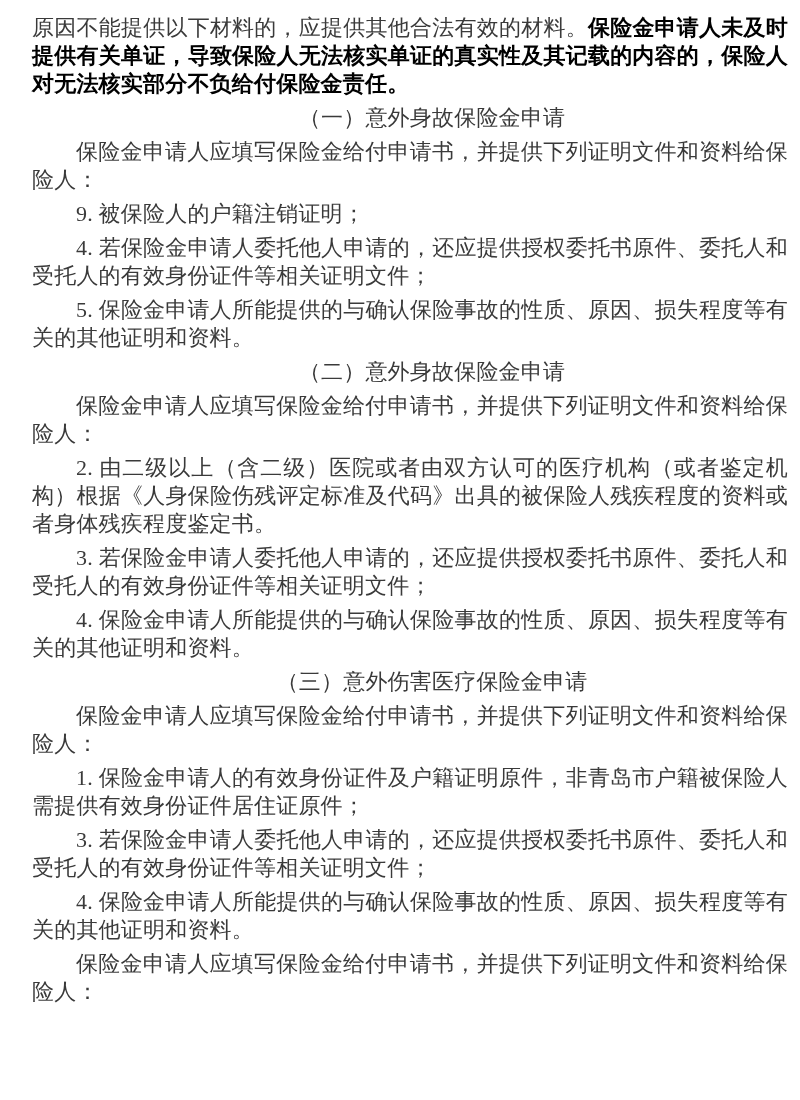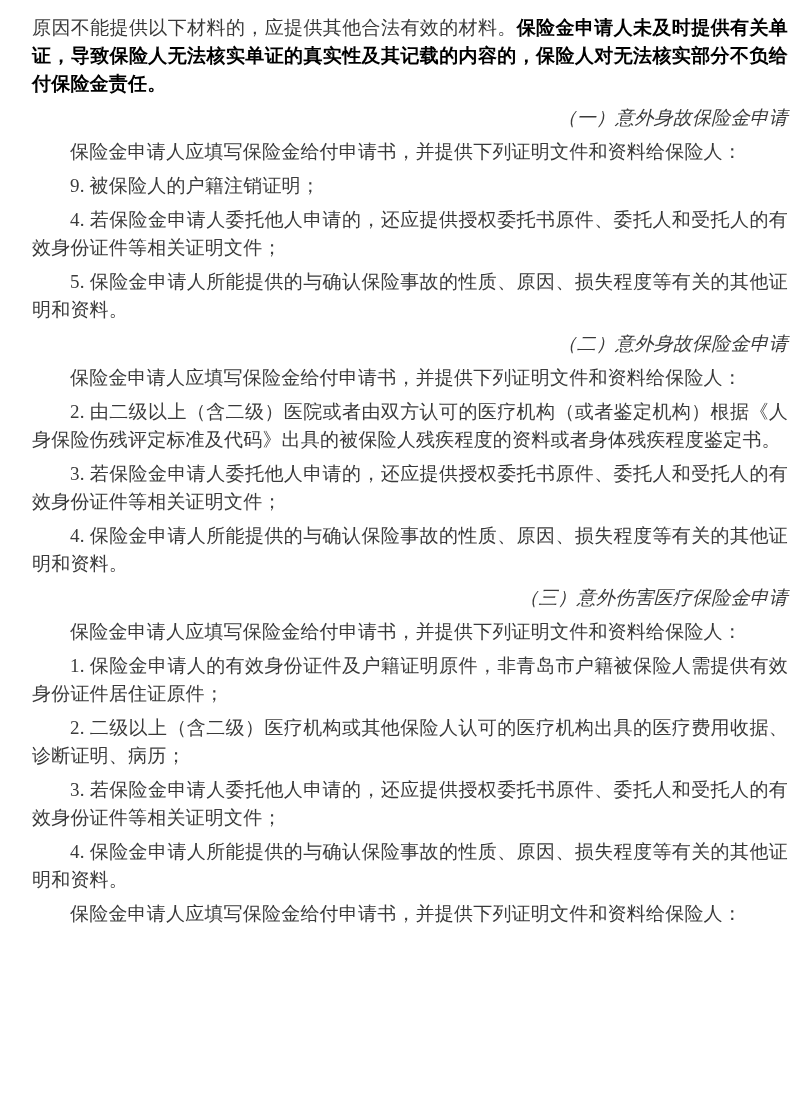--- a/index.html
+++ b/index.html
@@ -9,36 +9,35 @@
   }
   .page {
     position: relative;
     width: 800px;
     height: 1100px;
     box-sizing: border-box;
     background: #ffffff;
     padding: 14px 12px 0 32px;
     overflow: hidden;
     font-family: "Liberation Serif", "DejaVu Serif", serif;
-    font-size: 19px;
+    font-size: 22px;
     line-height: 28px;
     letter-spacing: 0.2px;
     color: #3a3a3a;
   }
   .para {
     margin: 0 0 6px 0;
     text-align: justify;
   }
   .indent {
     text-indent: 2em;
   }
   .heading {
     text-indent: 2em;
-    text-align: right;
-    font-style: italic;
+    text-align: center;
   }
   .bold-sans {
     font-family: "Liberation Sans", "DejaVu Sans", sans-serif;
     font-weight: 700;
     color: #000000;
   }
 </style>
 </head>
 <body>
 
@@ -54,19 +53,18 @@
 
   <p class="para heading">（二）意外身故保险金申请</p>
   <p class="para indent">保险金申请人应填写保险金给付申请书，并提供下列证明文件和资料给保险人：</p>
   <p class="para indent">2. 由二级以上（含二级）医院或者由双方认可的医疗机构（或者鉴定机构）根据《人身保险伤残评定标准及代码》出具的被保险人残疾程度的资料或者身体残疾程度鉴定书。</p>
   <p class="para indent">3. 若保险金申请人委托他人申请的，还应提供授权委托书原件、委托人和受托人的有效身份证件等相关证明文件；</p>
   <p class="para indent">4. 保险金申请人所能提供的与确认保险事故的性质、原因、损失程度等有关的其他证明和资料。</p>
 
   <p class="para heading">（三）意外伤害医疗保险金申请</p>
   <p class="para indent">保险金申请人应填写保险金给付申请书，并提供下列证明文件和资料给保险人：</p>
   <p class="para indent">1. 保险金申请人的有效身份证件及户籍证明原件，非青岛市户籍被保险人需提供有效身份证件居住证原件；</p>
-  <p class="para indent">2. 二级以上（含二级）医疗机构或其他保险人认可的医疗机构出具的医疗费用收据、诊断证明、病历；</p>
   <p class="para indent">3. 若保险金申请人委托他人申请的，还应提供授权委托书原件、委托人和受托人的有效身份证件等相关证明文件；</p>
   <p class="para indent">4. 保险金申请人所能提供的与确认保险事故的性质、原因、损失程度等有关的其他证明和资料。</p>
 
   <p class="para indent">保险金申请人应填写保险金给付申请书，并提供下列证明文件和资料给保险人：</p>
 
 </div>
 
 </body></html>

